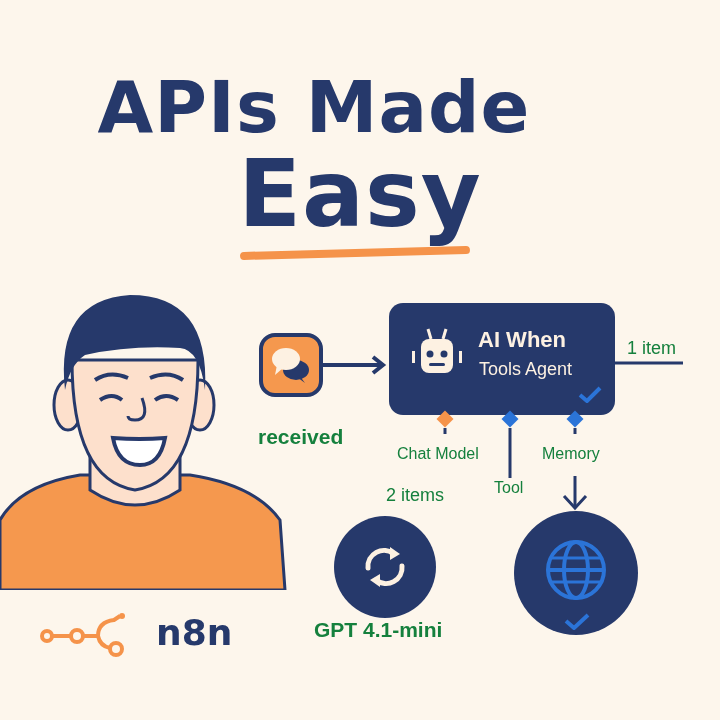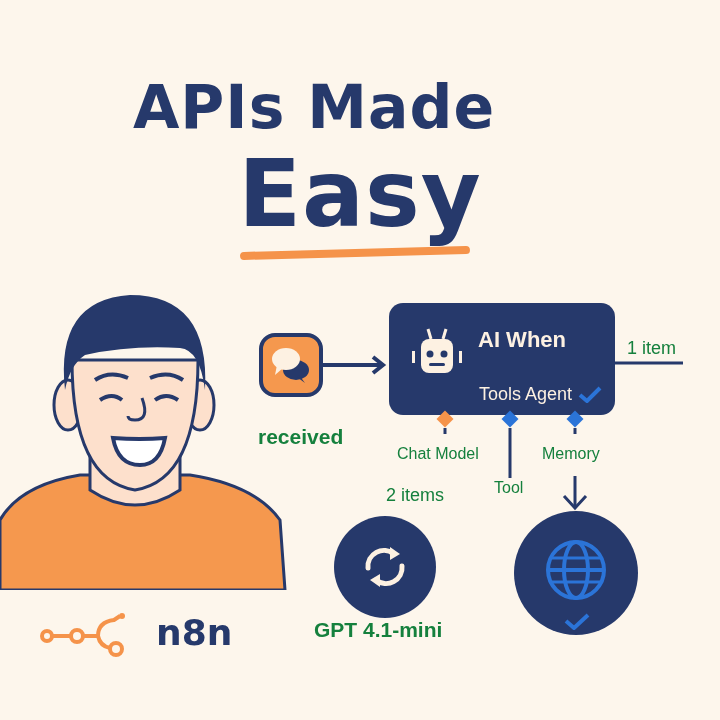--- a/index.html
+++ b/index.html
@@ -1,25 +1,25 @@
 <!DOCTYPE html>
 <html><head>
 <meta charset="utf-8">
 <style>
   html, body { margin:0; padding:0; }
   body { width:720px; height:720px; background:#fdf6ec; position:relative; overflow:hidden;
          font-family:"Liberation Sans", sans-serif; color:#26396b; }
   .abs { position:absolute; }
   .title { font-family:"DejaVu Sans", sans-serif; font-weight:bold; color:#26396b; text-align:center; letter-spacing:1px; }
-  .t1 { left:0; width:628px; top:52px; font-size:60px; line-height:110px; }
+  .t1 { left:0; width:628px; top:52px; font-size:72px; line-height:110px; }
   .t2 { left:0; width:720px; top:140px; font-size:92px; line-height:110px; }
   .under { left:240px; top:249px; width:230px; height:8px; background:#f5934a; border-radius:6px; transform:rotate(-1.5deg); }
   .agent { left:389px; top:303px; width:226px; height:112px; background:#26396b; border-radius:14px; }
   .agent-title { left:478px; top:327px; color:#fdf1e2; font-weight:bold; font-size:22px; }
-  .agent-sub { left:479px; top:359px; color:#fdf1e2; font-size:18px;margin-top:25px; }
+  .agent-sub { left:479px; top:359px; color:#fdf1e2; font-size:18px; }
   .lbl { color:#15803d; font-weight:bold; }
   .trigger { left:259px; top:333px; width:64px; height:64px; background:#f5984e; border:4px solid #26396b; border-radius:16px; box-sizing:border-box; }
   .circle { border-radius:50%; background:#26396b; }
 </style>
 </head>
 <body>
 
 <div class="abs title t1">APIs Made</div>
 <div class="abs title t2">Easy</div>
 <div class="abs under"></div>

